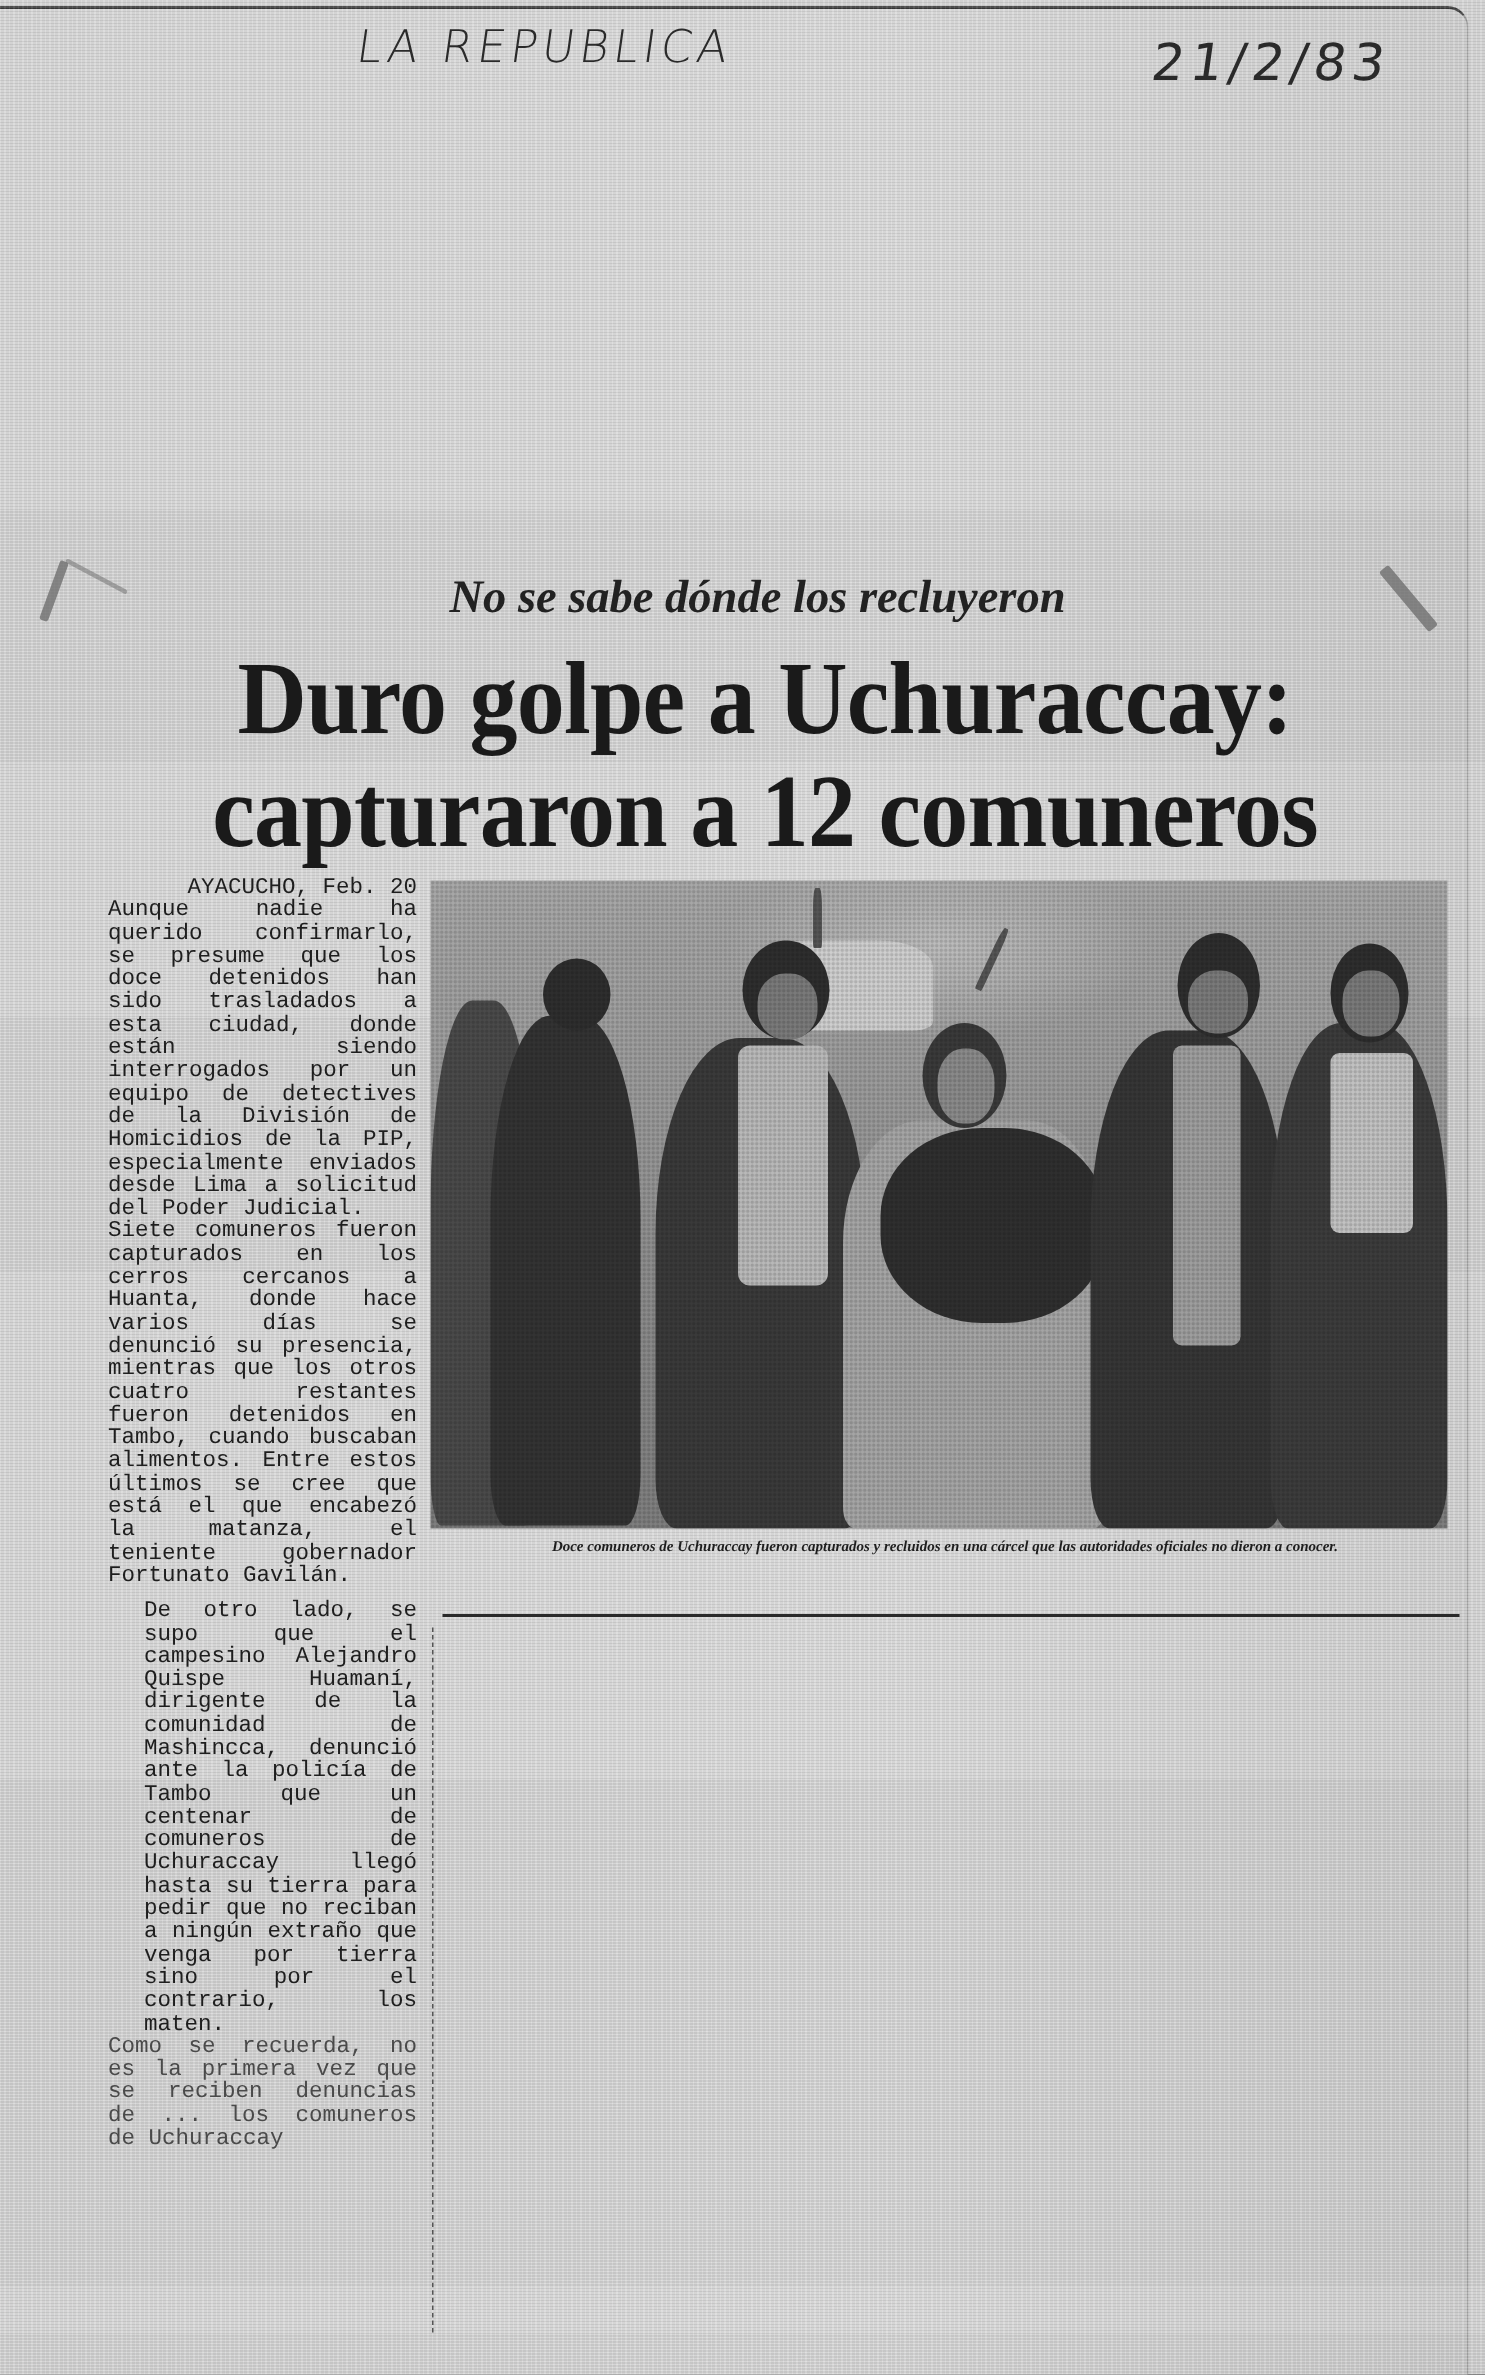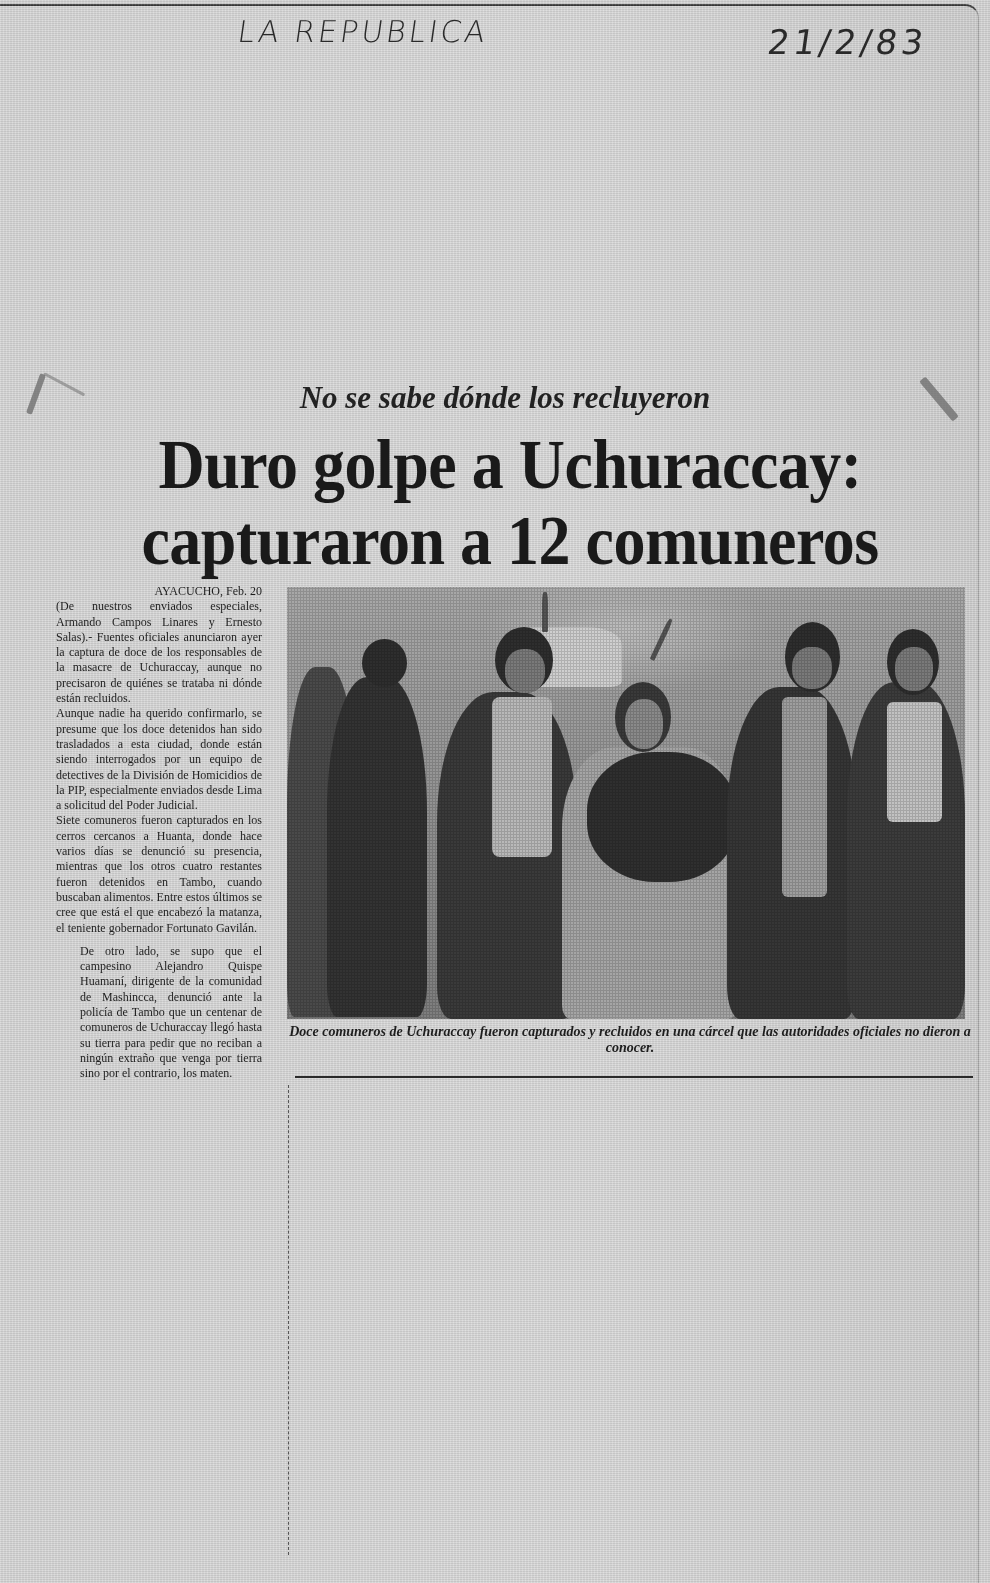--- a/index.html
+++ b/index.html
@@ -89,26 +89,27 @@
       font-size: 64px;
       line-height: 70px;
       color: #1a1a1a;
       letter-spacing: -0.5px;
       transform: scaleY(1.08);
       transform-origin: top;
     }
     
     .body-column {
       position: absolute;
-      left: 56px; top: 584px;
+      left: 72px; top: 584px;
       width: 206px;
-      font-size: 12px;
+      font-size: 15px;
       line-height: 15.3px;
       text-align: justify;
       color: #1e1e1e;
+      font-family: Liberation Mono, monospace;
     }
     .body-column p {
       margin: 0;
       text-indent: 0;
     }
     .body-column p.dateline-para .dateline {
       display: block;
       text-align: right;
     }
     .body-column p.gap {
@@ -165,21 +166,21 @@
       border-radius: 30% 30% 10% 10%;
     }
     
     .caption {
       position: absolute;
       left: 285px; top: 1024px;
       width: 690px;
       text-align: center;
       font-style: italic;
       font-weight: bold;
-      font-size: 14px;
+      font-size: 10px;
       line-height: 16px;
       color: #1e1e1e;
     }
     .caption-rule {
       position: absolute;
       left: 295px; top: 1076px;
       width: 678px; height: 0;
       border-top: 2.5px solid #2a2a2a;
     }
   </style>
@@ -199,25 +200,25 @@
 <div class="kicker">No se sabe dónde los recluyeron</div>
 
 <div class="headline">
   <div>Duro golpe a Uchuraccay:</div>
   <div>capturaron a 12 comuneros</div>
 </div>
 
 <div class="body-column">
   <p class="dateline-para">
     <span class="dateline">AYACUCHO, Feb. 20</span>
-    <span>(De nuestros enviados especiales, Armando Campos Linares y Ernesto Salas).- Fuentes oficiales anunciaron ayer la captura de doce de los responsables de la masacre de Uchuraccay, aunque no precisaron de quiénes se trataba ni dónde están recluidos.</span>
   </p>
   <p>Aunque nadie ha querido confirmarlo, se presume que los doce detenidos han sido trasladados a esta ciudad, donde están siendo interrogados por un equipo de detectives de la División de Homicidios de la PIP, especialmente enviados desde Lima a solicitud del Poder Judicial.</p>
   <p>Siete comuneros fueron capturados en los cerros cercanos a Huanta, donde hace varios días se denunció su presencia, mientras que los otros cuatro restantes fueron detenidos en Tambo, cuando buscaban alimentos. Entre estos últimos se cree que está el que encabezó la matanza, el teniente gobernador Fortunato Gavilán.</p>
   <p class="gap">De otro lado, se supo que el campesino Alejandro Quispe Huamaní, dirigente de la comunidad de Mashincca, denunció ante la policía de Tambo que un centenar de comuneros de Uchuraccay llegó hasta su tierra para pedir que no reciban a ningún extraño que venga por tierra sino por el contrario, los maten.</p>
+  <p class="faded">Como se recuerda, no es la primera vez que se reciben denuncias de ... los comuneros de Uchuraccay</p>
 </div>
 
 <div class="column-rule"></div>
 
 <div class="photo" aria-label="black-and-white photo of detained comuneros walking, helicopter in background">
 
   <div class="heli" style="left:215px;top:40px;width:120px;height:60px;"></div>
   <div class="heli" style="left:255px;top:5px;width:6px;height:40px;background:#555;"></div>
   <div class="heli" style="left:372px;top:30px;width:5px;height:45px;background:#555;transform:rotate(25deg);"></div>
 

